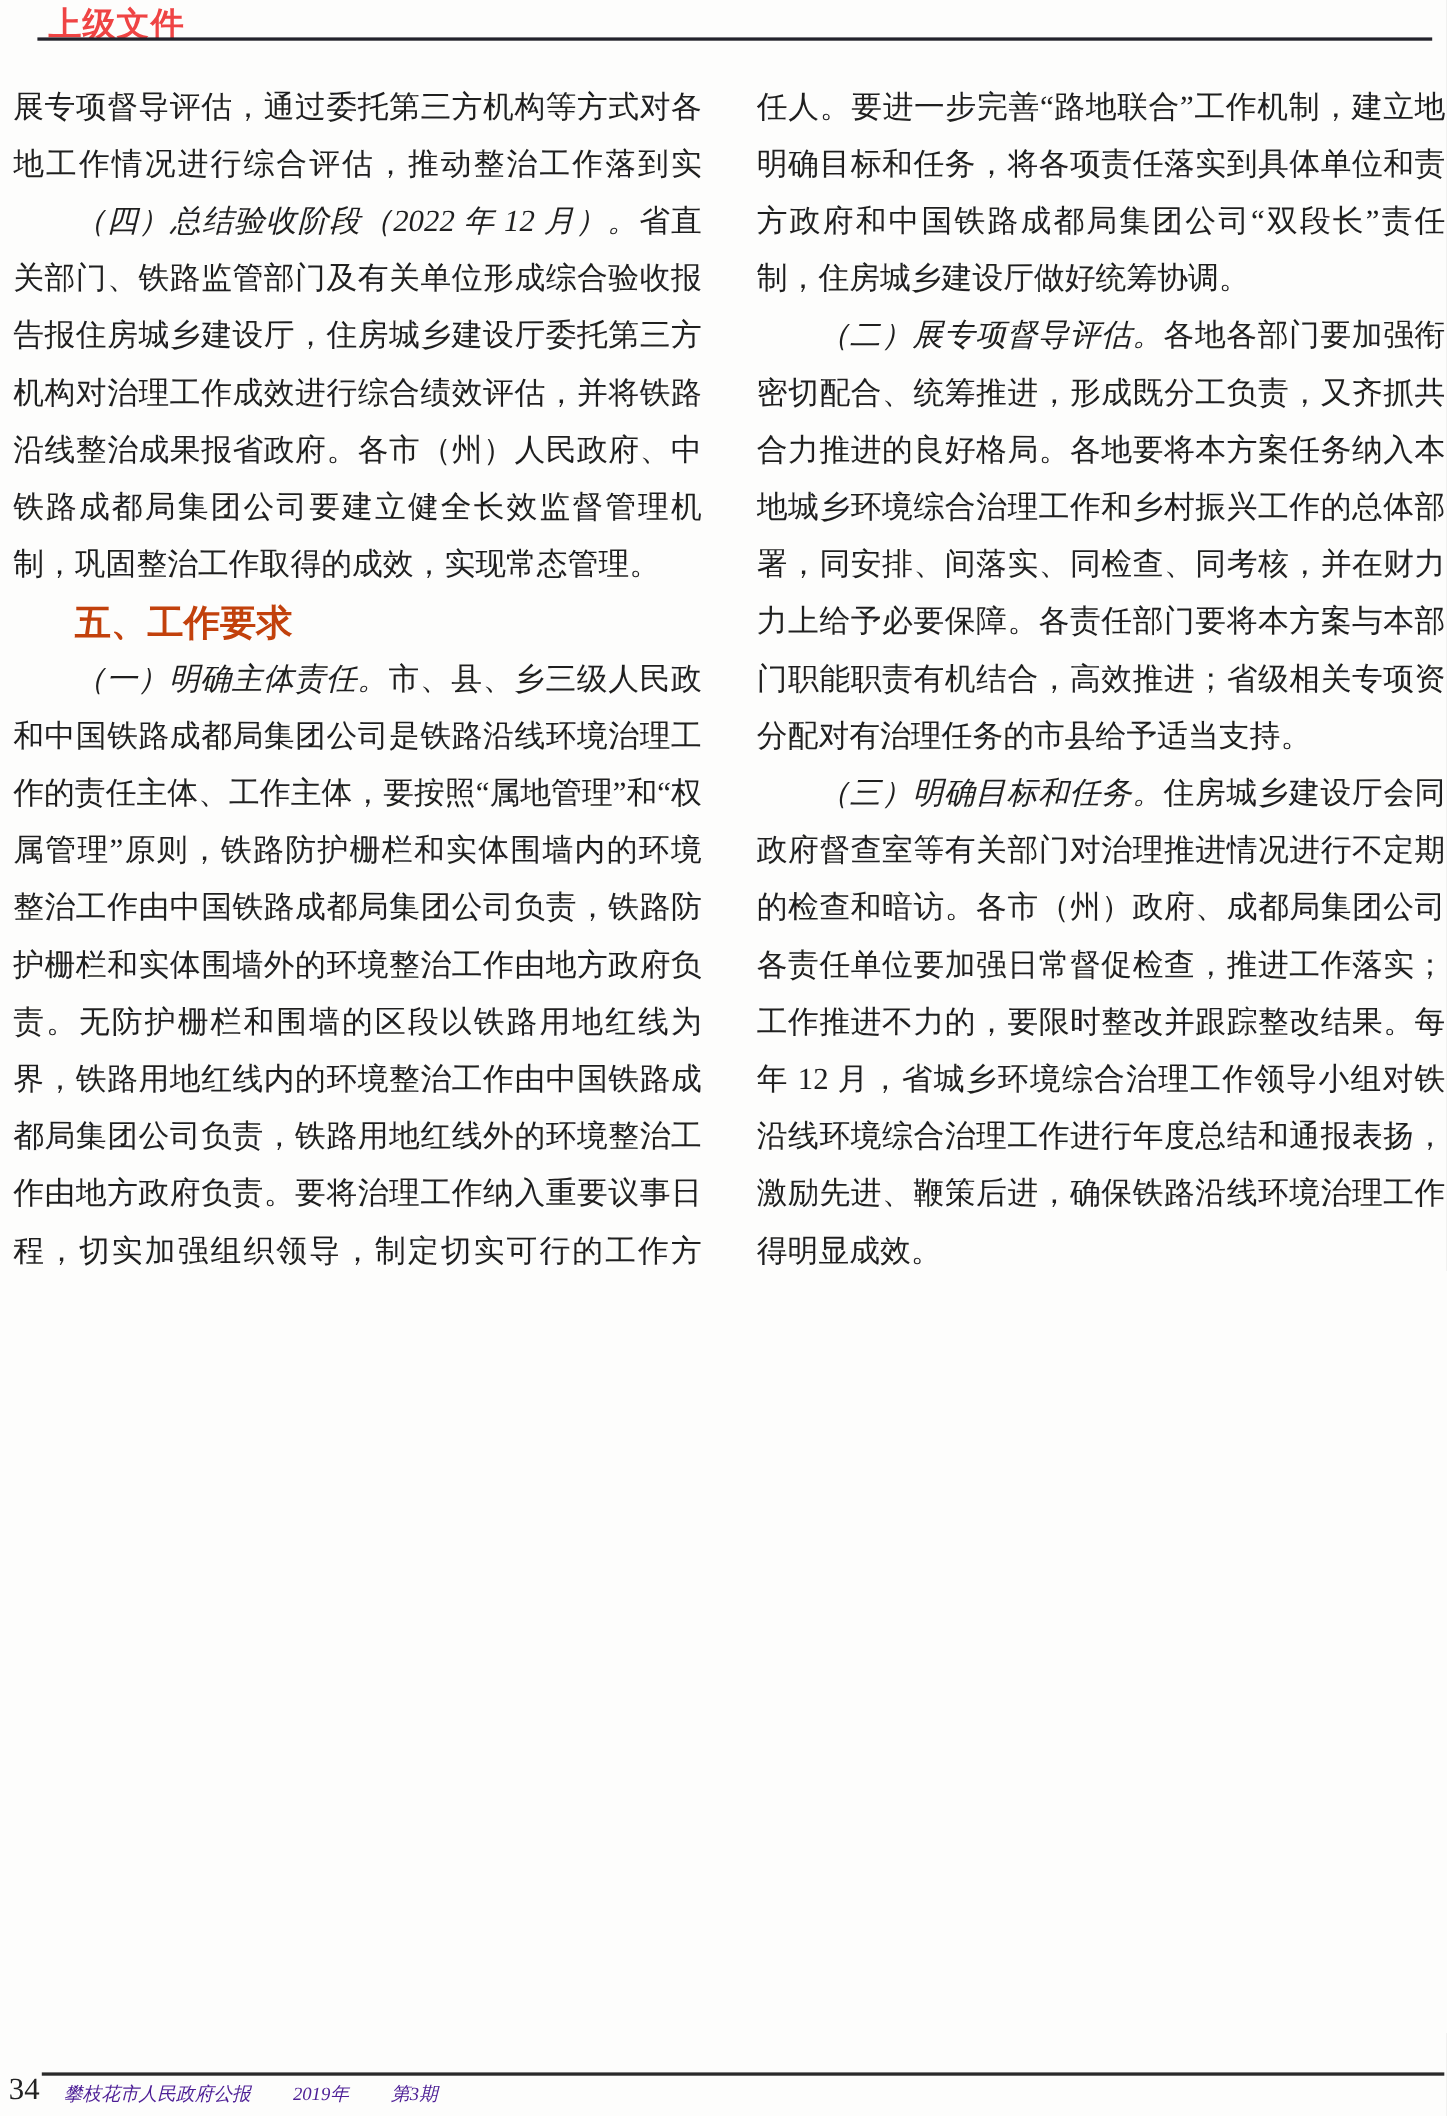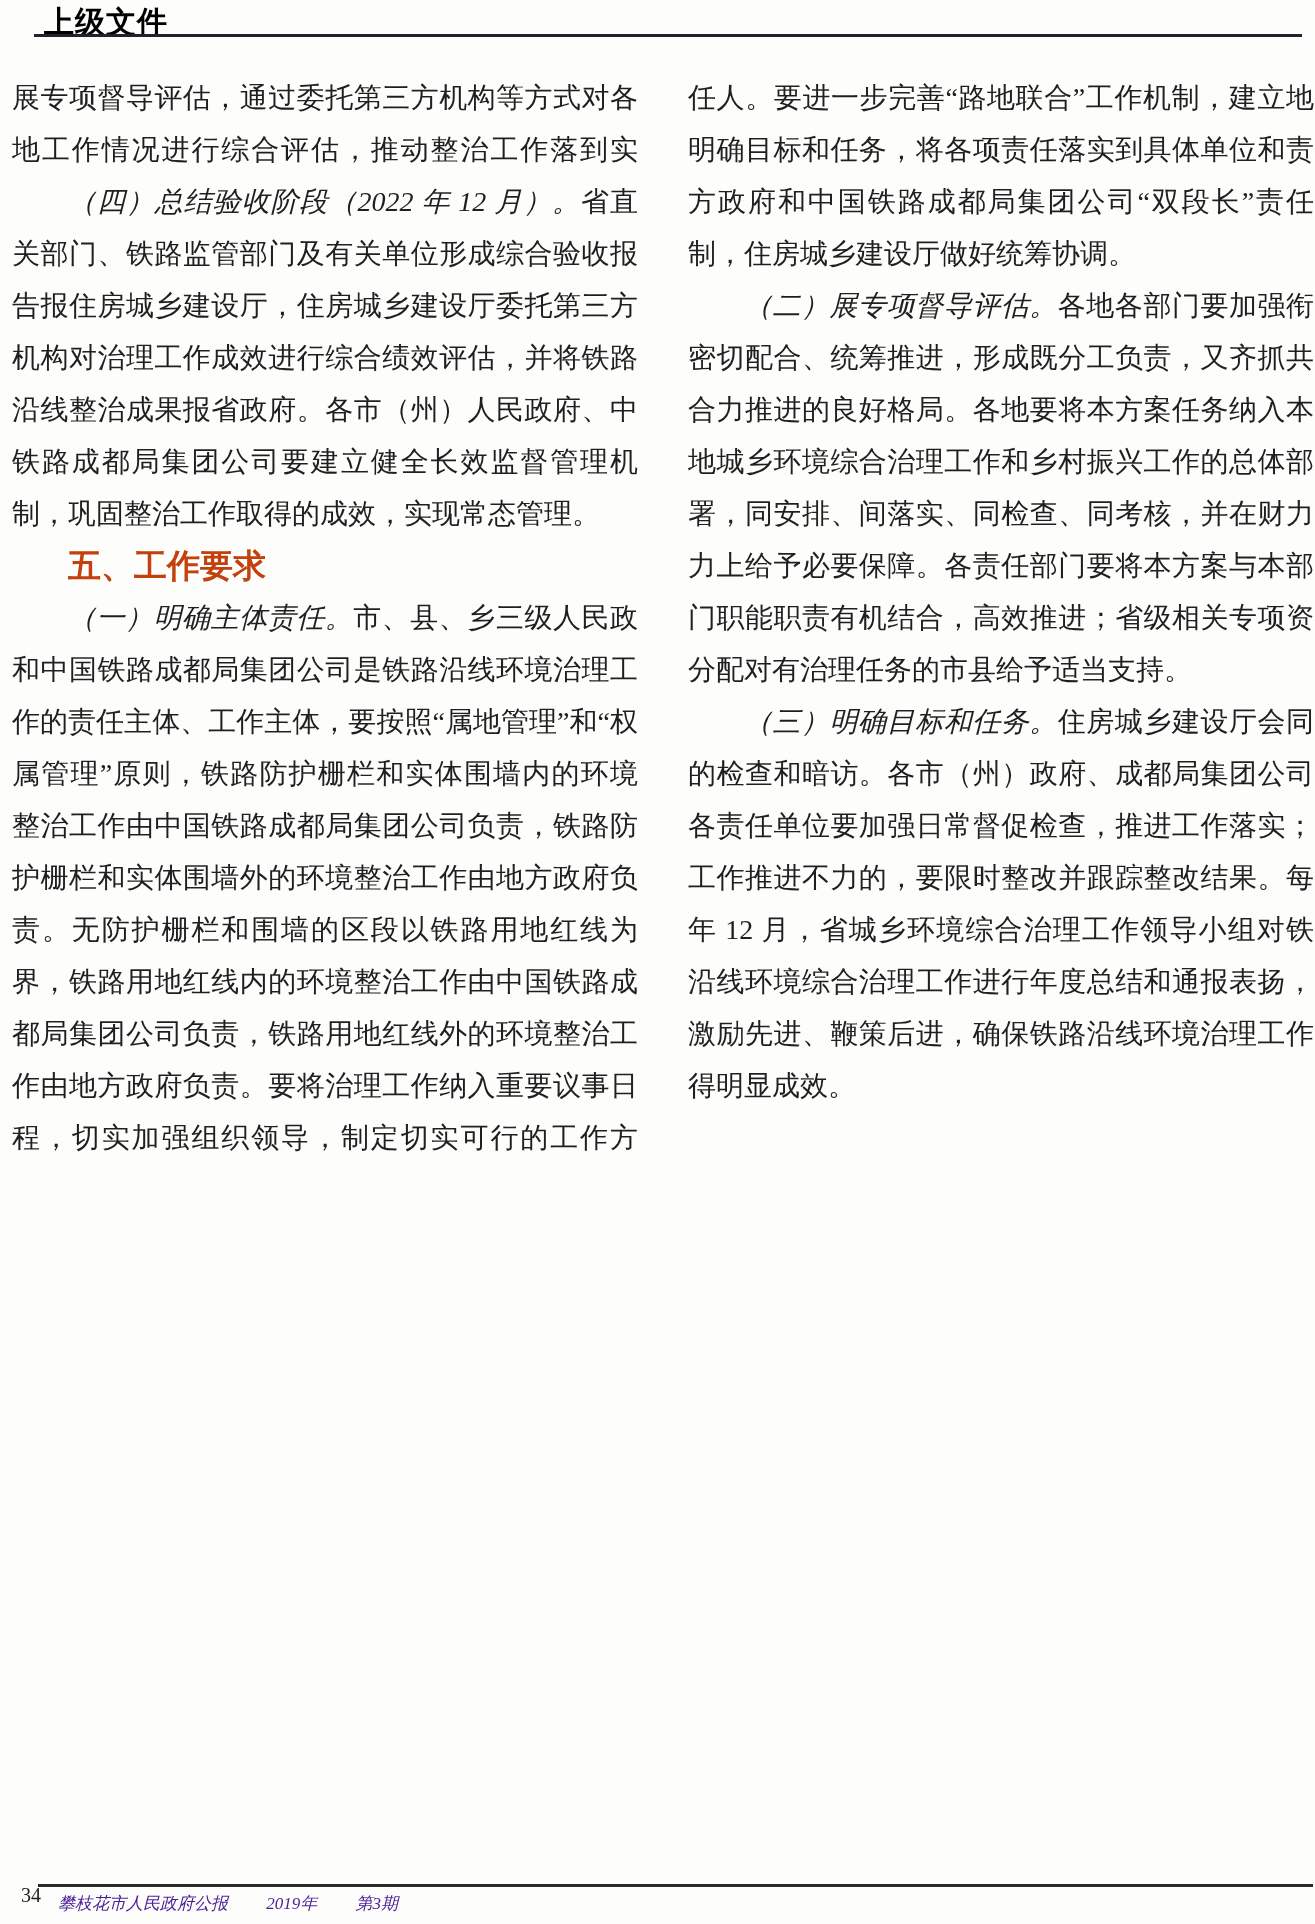--- a/index.html
+++ b/index.html
@@ -15,21 +15,21 @@
 
   
   .header-title {
     position: absolute;
     left: 44px;
     top: 2px;
     font-family: "Liberation Sans", "DejaVu Sans", sans-serif;
     font-weight: 700;
     font-size: 30px;
     letter-spacing: 1px;
-    color: #000000;
+    color: #ef4444;
   }
   .header-rule {
     position: absolute;
     left: 34px;
     top: 34px;
     width: 1268px;
     height: 3px;
     background: #23232c;
   }
 
@@ -67,23 +67,22 @@
     left: 38px;
     top: 1884px;
     width: 1275px;
     height: 3px;
     background: #2a2a2a;
   }
   .page-number {
     position: absolute;
     left: 8px;
     top: 1884px;
-    font-size: 20px;
+    font-size: 28px;
     color: #222;
-    margin-left: 13px;
   }
   .footer-text {
     position: absolute;
     left: 58px;
     top: 1892px;
     font-size: 17px;
     font-style: italic;
     color: #4c1d95;
   }
   .footer-text span { margin-right: 34px; }
@@ -130,20 +129,21 @@
         <div class="line short"><span>制，住房城乡建设厅做好统筹协调。</span></div>
         <div class="line indent"><span class="kai">（二）展专项督导评估。</span><span>各地各部门要加强衔接、</span></div>
         <div class="line"><span>密切配合、统筹推进，形成既分工负责，又齐抓共管</span></div>
         <div class="line"><span>合力推进的良好格局。各地要将本方案任务纳入本</span></div>
         <div class="line"><span>地城乡环境综合治理工作和乡村振兴工作的总体部</span></div>
         <div class="line"><span>署，同安排、间落实、同检查、同考核，并在财力和人</span></div>
         <div class="line"><span>力上给予必要保障。各责任部门要将本方案与本部</span></div>
         <div class="line"><span>门职能职责有机结合，高效推进；省级相关专项资金</span></div>
         <div class="line short"><span>分配对有治理任务的市县给予适当支持。</span></div>
         <div class="line indent"><span class="kai">（三）明确目标和任务。</span><span>住房城乡建设厅会同省</span></div>
+        <div class="line"><span>政府督查室等有关部门对治理推进情况进行不定期</span></div>
         <div class="line"><span>的检查和暗访。各市（州）政府、成都局集团公司和</span></div>
         <div class="line"><span>各责任单位要加强日常督促检查，推进工作落实；对</span></div>
         <div class="line"><span>工作推进不力的，要限时整改并跟踪整改结果。每</span></div>
         <div class="line"><span>年 12 月，省城乡环境综合治理工作领导小组对铁路</span></div>
         <div class="line"><span>沿线环境综合治理工作进行年度总结和通报表扬，</span></div>
         <div class="line"><span>激励先进、鞭策后进，确保铁路沿线环境治理工作取</span></div>
         <div class="line short"><span>得明显成效。</span></div>
       </div>
   </main>
 

